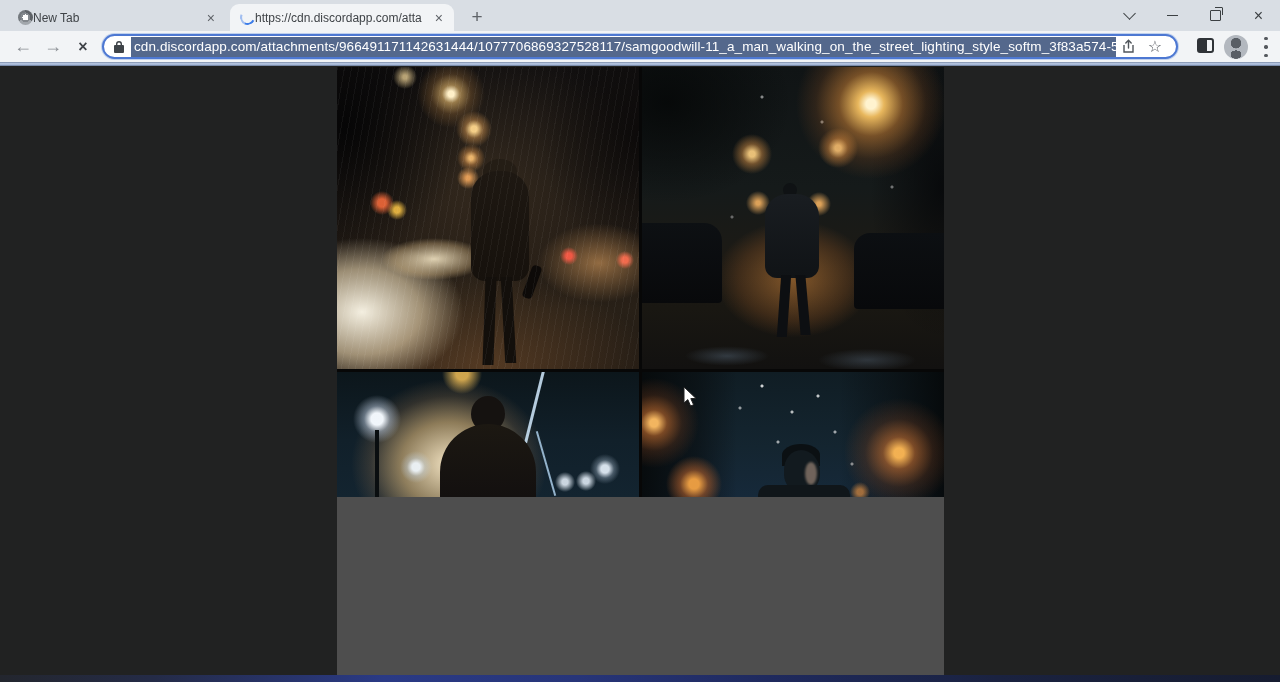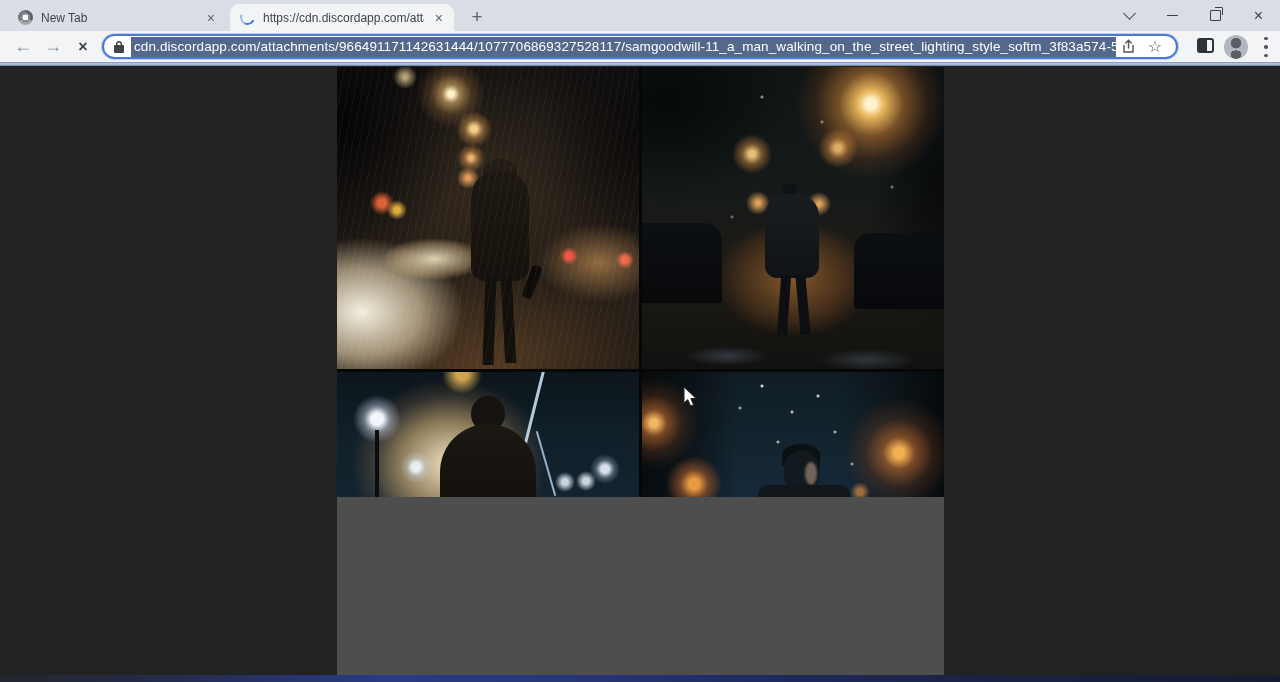--- a/index.html
+++ b/index.html
@@ -1,21 +1,21 @@
 <!DOCTYPE html>
 <html><head>
 <meta charset="utf-8">
 <style>
   html,body{margin:0;padding:0;width:1280px;height:682px;overflow:hidden;
     font-family:"Liberation Sans", sans-serif;background:#212222;}
   .browser{position:relative;width:1280px;height:682px;}
 
   
   .tabstrip{position:absolute;left:0;top:0;width:1280px;height:31px;background:#d9dee4;}
-  .tab{position:absolute;top:4px;height:27px;display:flex;align-items:center;gap:8px;
+  .tab{position:absolute;top:4px;height:27px;display:flex;align-items:center;gap:0;
     padding:0 8px 0 10px;box-sizing:border-box;border-radius:9px 9px 0 0;cursor:default;}
   .tab-inactive{left:8px;width:218px;}
   .tab-active{left:230px;width:224px;background:#f2f4f6;}
   .tab-title{font-size:12px;color:#3f4347;white-space:nowrap;overflow:hidden;flex:1;min-width:0;}
   .tab-close{font-size:14px;color:#5f6368;line-height:1;padding:1px 3px;border-radius:50%;}
   .favicon-chrome{width:15px;height:15px;border-radius:50%;flex:0 0 auto;
     background:radial-gradient(circle at 50% 50%, #ffffff 0 3px, #83888d 3px 5px, transparent 5px),
                conic-gradient(#5f6368 0 120deg, #a2a7ac 0 240deg, #74797e 0 360deg);}
   .spinner{width:11px;height:11px;border-radius:50%;flex:0 0 auto;
     border:2.2px solid transparent;border-bottom-color:#3d7de9;border-left-color:rgba(61,125,233,.45);

